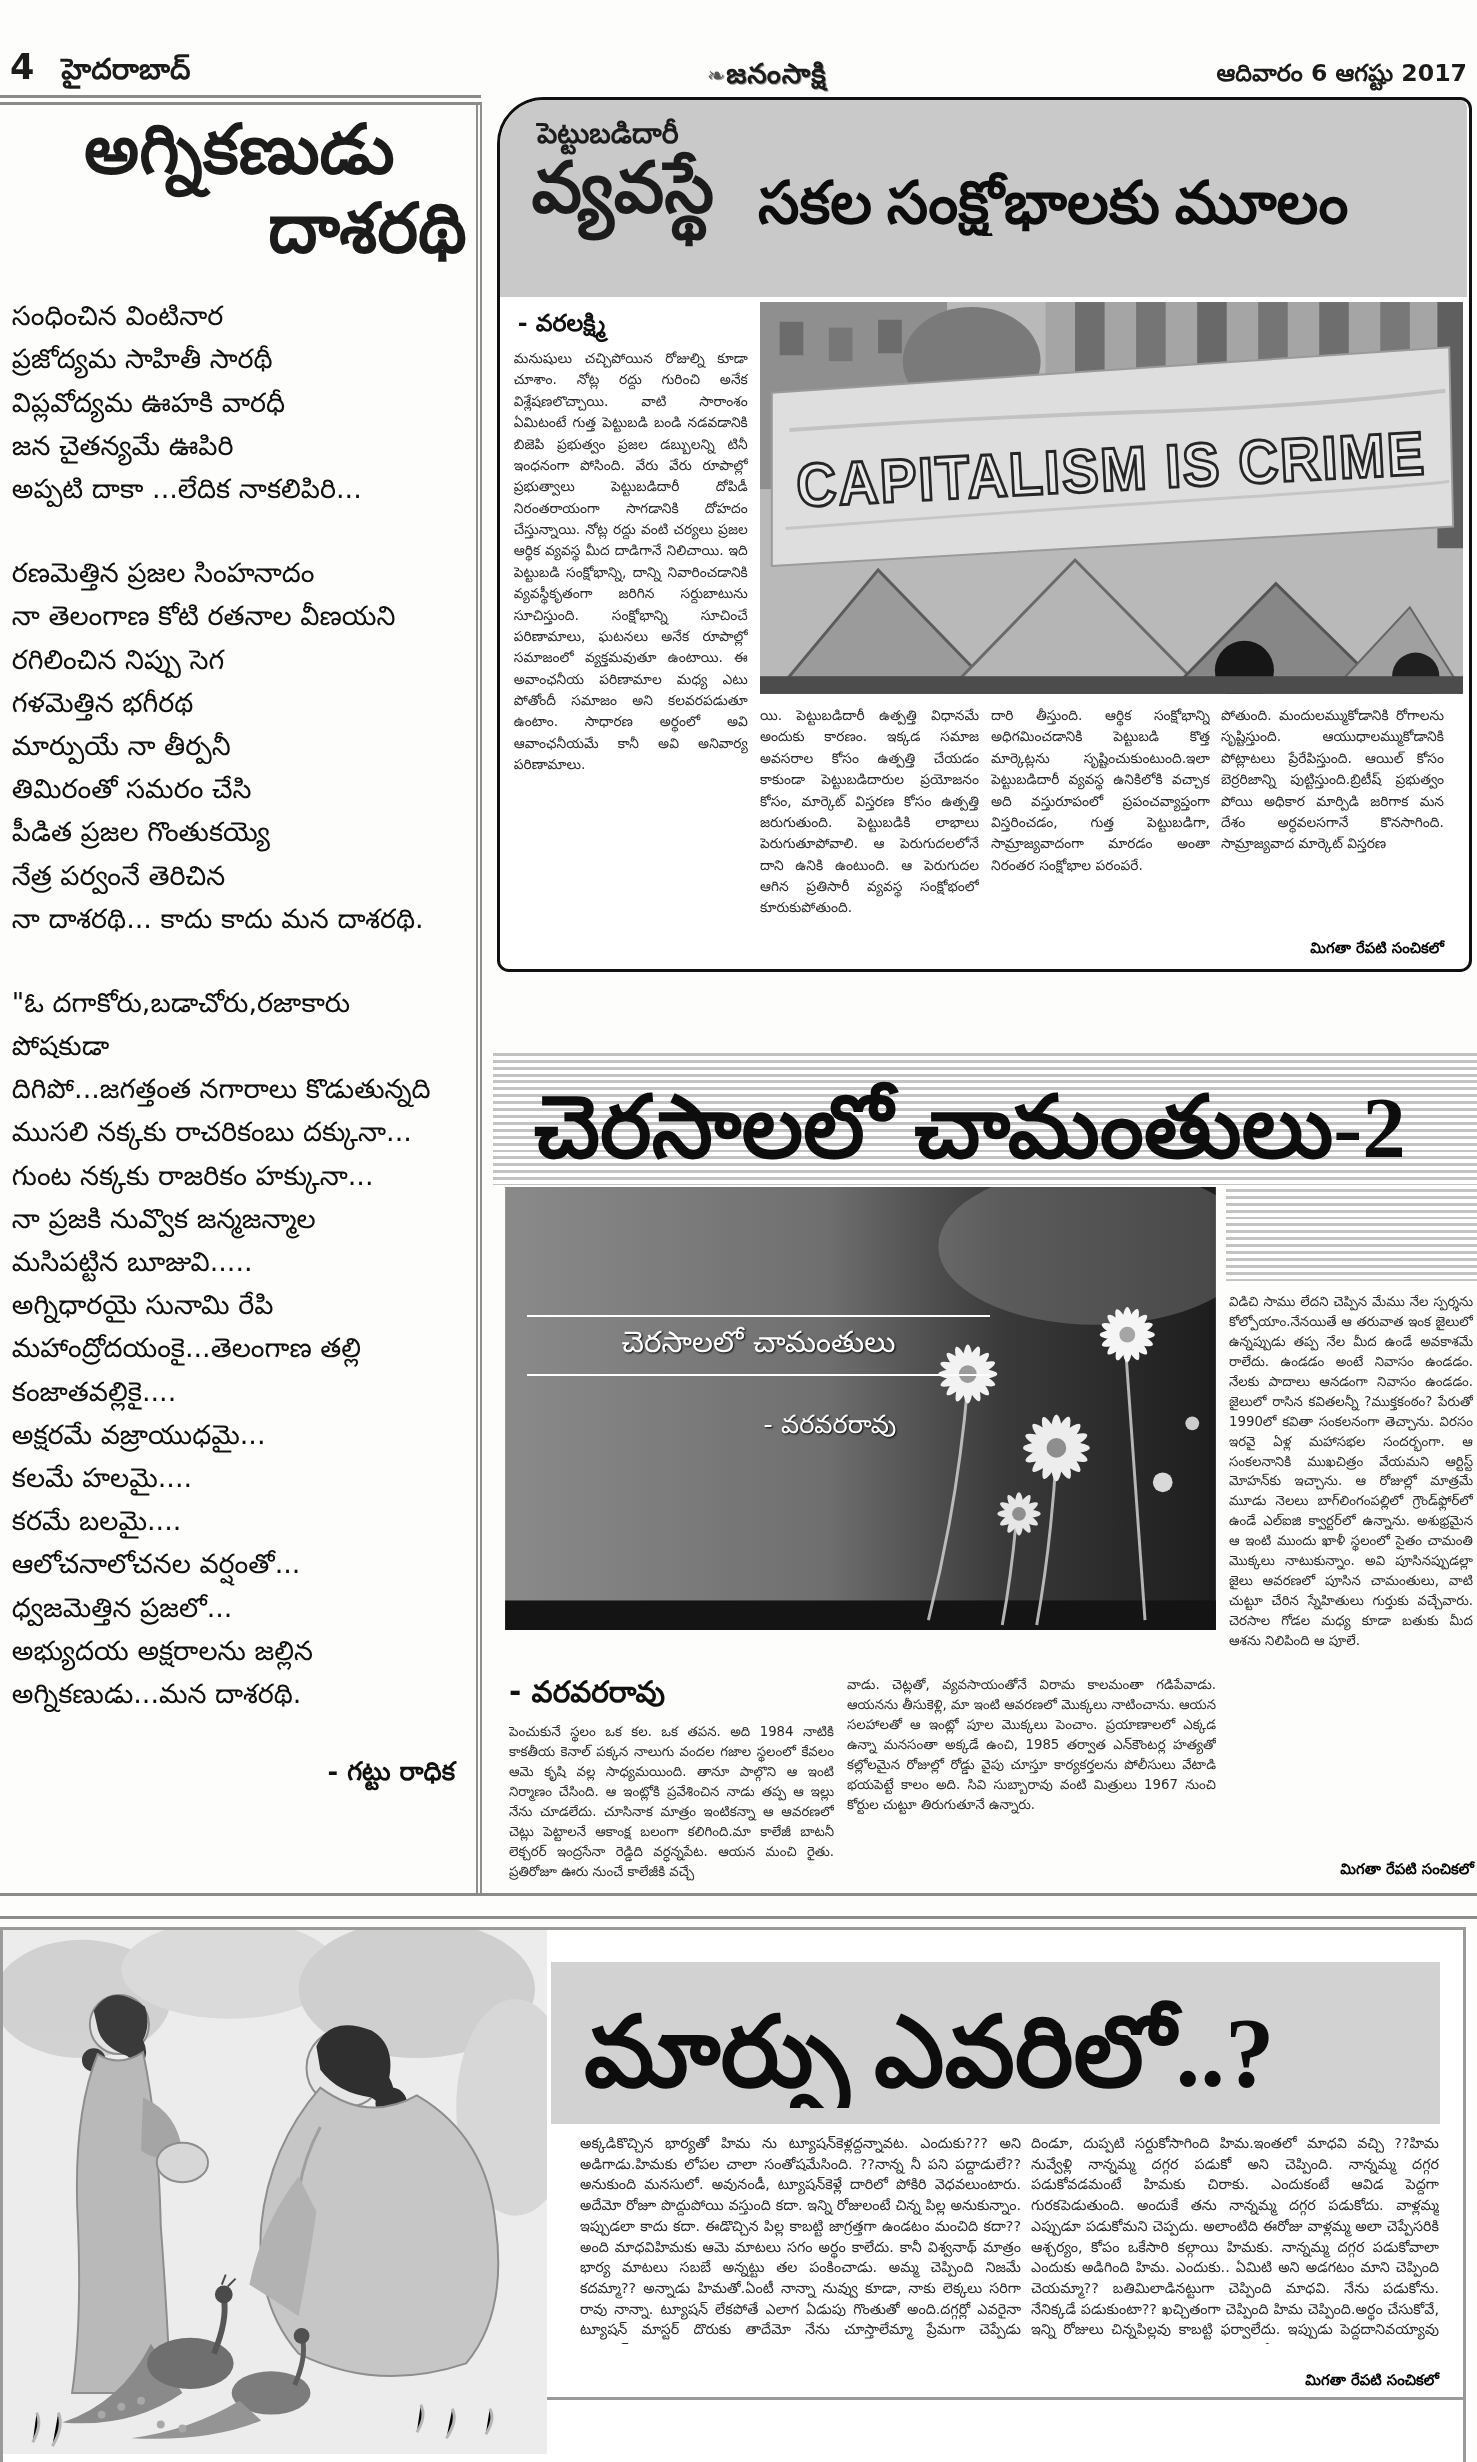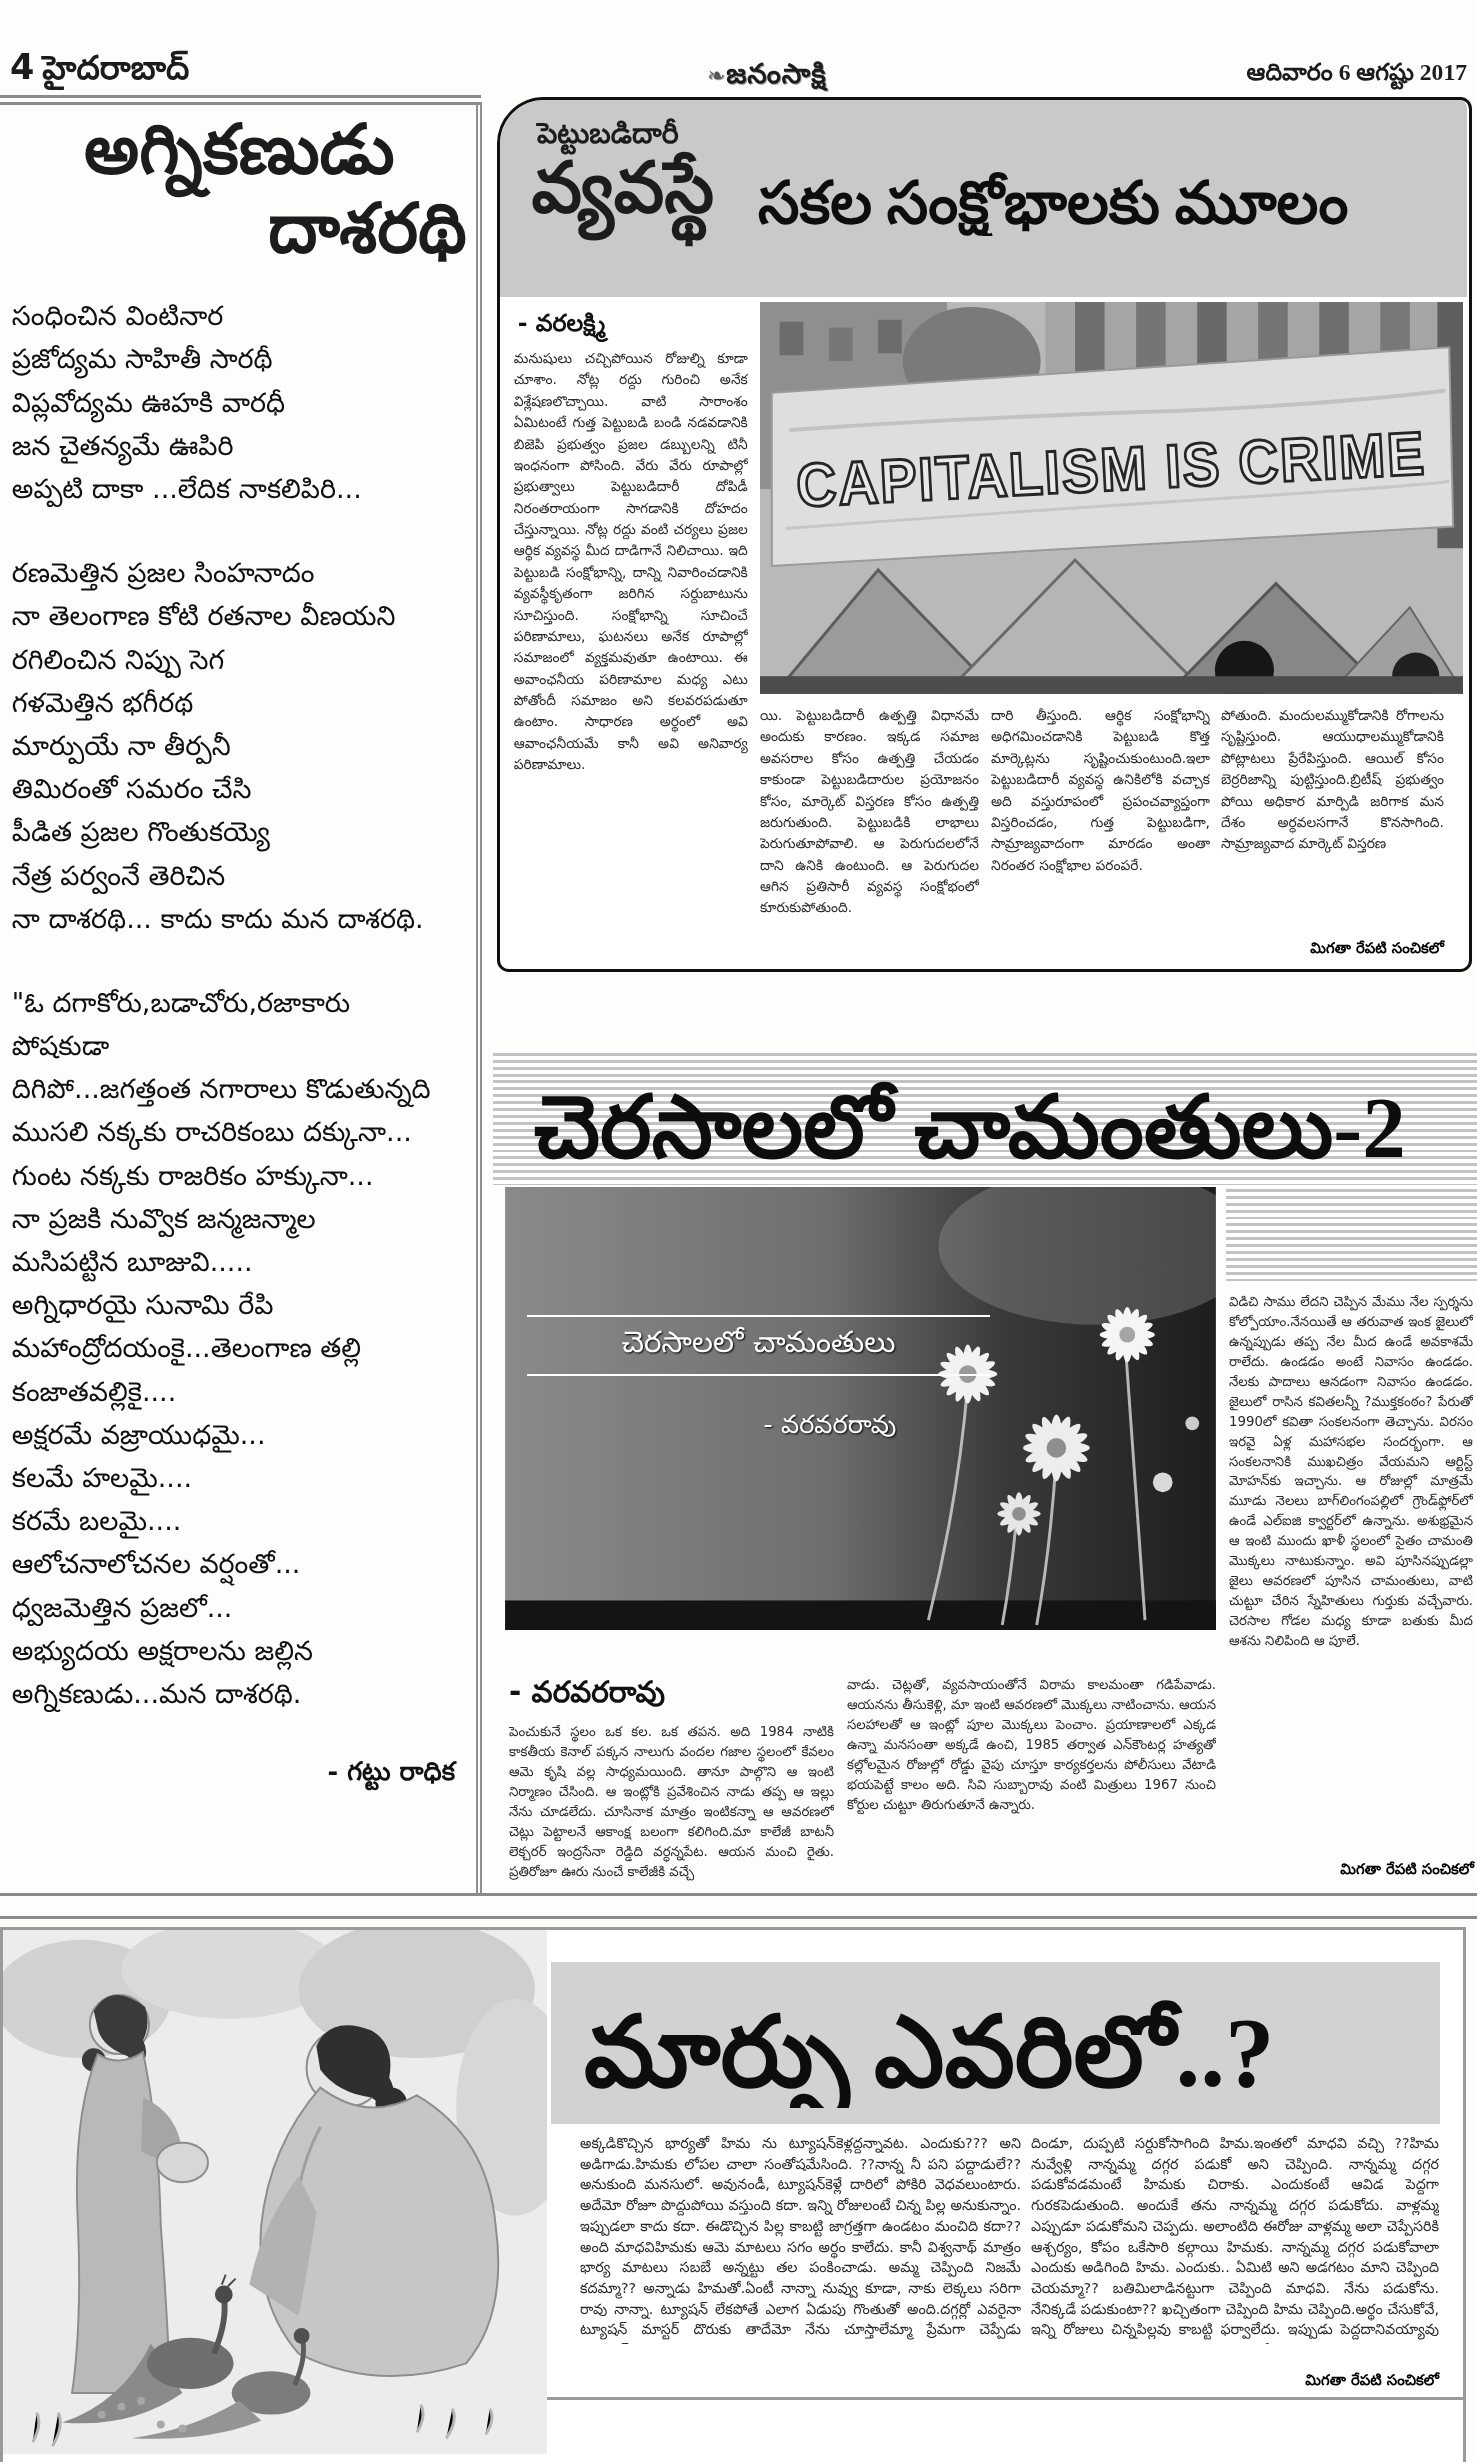--- a/index.html
+++ b/index.html
@@ -18,26 +18,26 @@
   .more{font-weight:bold;color:#000;text-align:right;font-size:14.8px;margin-top:5.9px;}
   .nowrap{white-space:nowrap;}
 </style>
 </head>
 <body>
 
 <div class="page">
 
   <div class="abs" style="left:9.9px;top:47px;">
     <span style="font-size:35px;font-weight:bold;">4</span>
-    <span style="font-size:33px;font-weight:bold;margin-left:3px;">హైదరాబాద్</span>
+    <span style="font-size:29px;font-weight:bold;margin-left:22px;">హైదరాబాద్</span>
   </div>
   <div class="abs" style="left:707px;top:57px;font-size:27.6px;font-weight:bold;letter-spacing:1px;text-shadow:1px 1px 0 #999;">
     <span style="font-size:21.7px;color:#555;">❧</span><span>జనంసాక్షి</span>
   </div>
-  <div class="abs" style="left:1162px;top:59px;width:305px;text-align:right;font-size:23.6px;font-weight:bold;font-family:Liberation Serif, serif;">ఆదివారం 6 ఆగష్టు 2017</div>
+  <div class="abs" style="left:1162px;top:59px;width:305px;text-align:right;font-size:23.6px;font-weight:bold;">ఆదివారం 6 ఆగష్టు 2017</div>
   <div class="abs hrule2" style="left:0;top:95px;width:481px;height:9.9px;"></div>
 
   <div class="abs vrule2" style="left:476px;top:102px;height:1791px;"></div>
 
   <div class="abs" style="left:11.8px;top:110px;width:455px;">
     <div class="nowrap" style="font-size:69px;font-weight:bold;text-align:center;line-height:1.15;">అగ్నికణుడు</div>
     <div class="nowrap" style="font-size:69px;font-weight:bold;text-align:right;line-height:1.15;margin-bottom:25.6px;">దాశరథి</div>
     <div class="stanza">
       <div class="poem-line">సంధించిన వింటినార</div>
       <div class="poem-line">ప్రజోద్యమ సాహితీ సారథీ</div>

